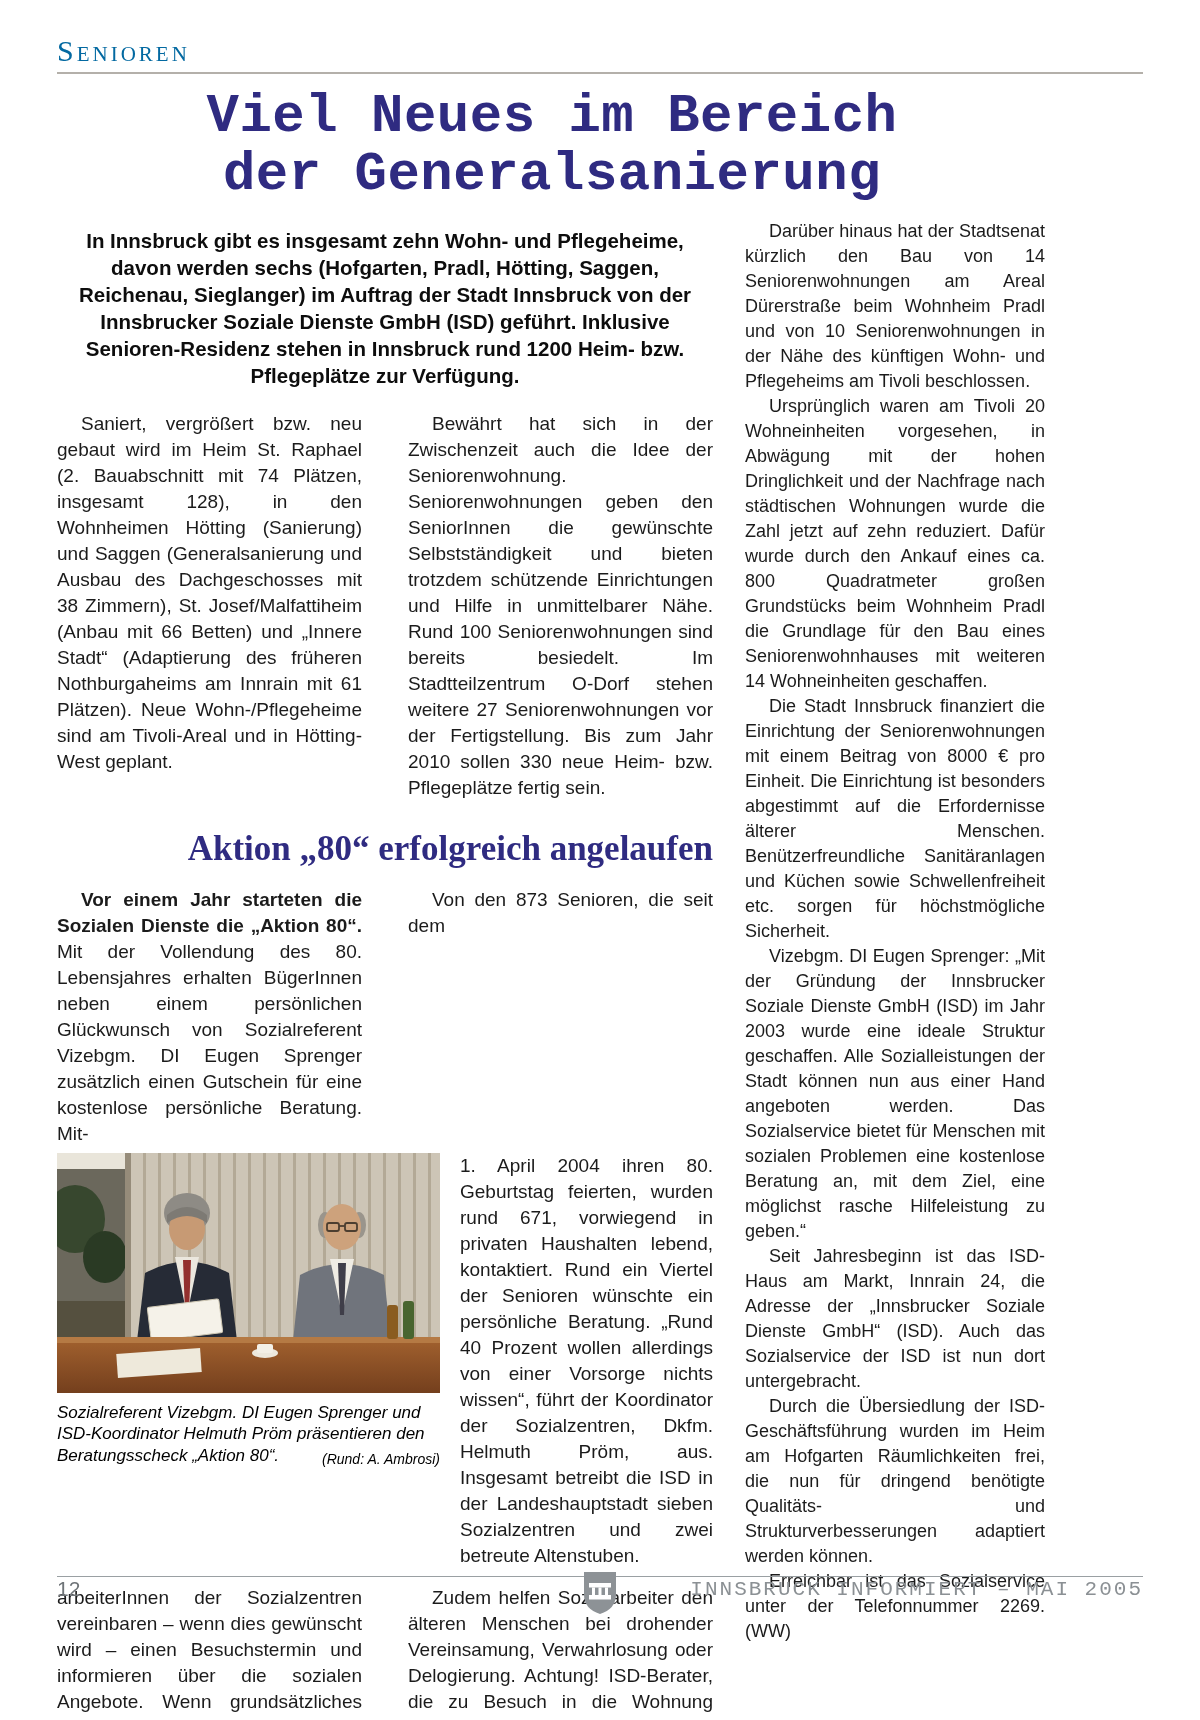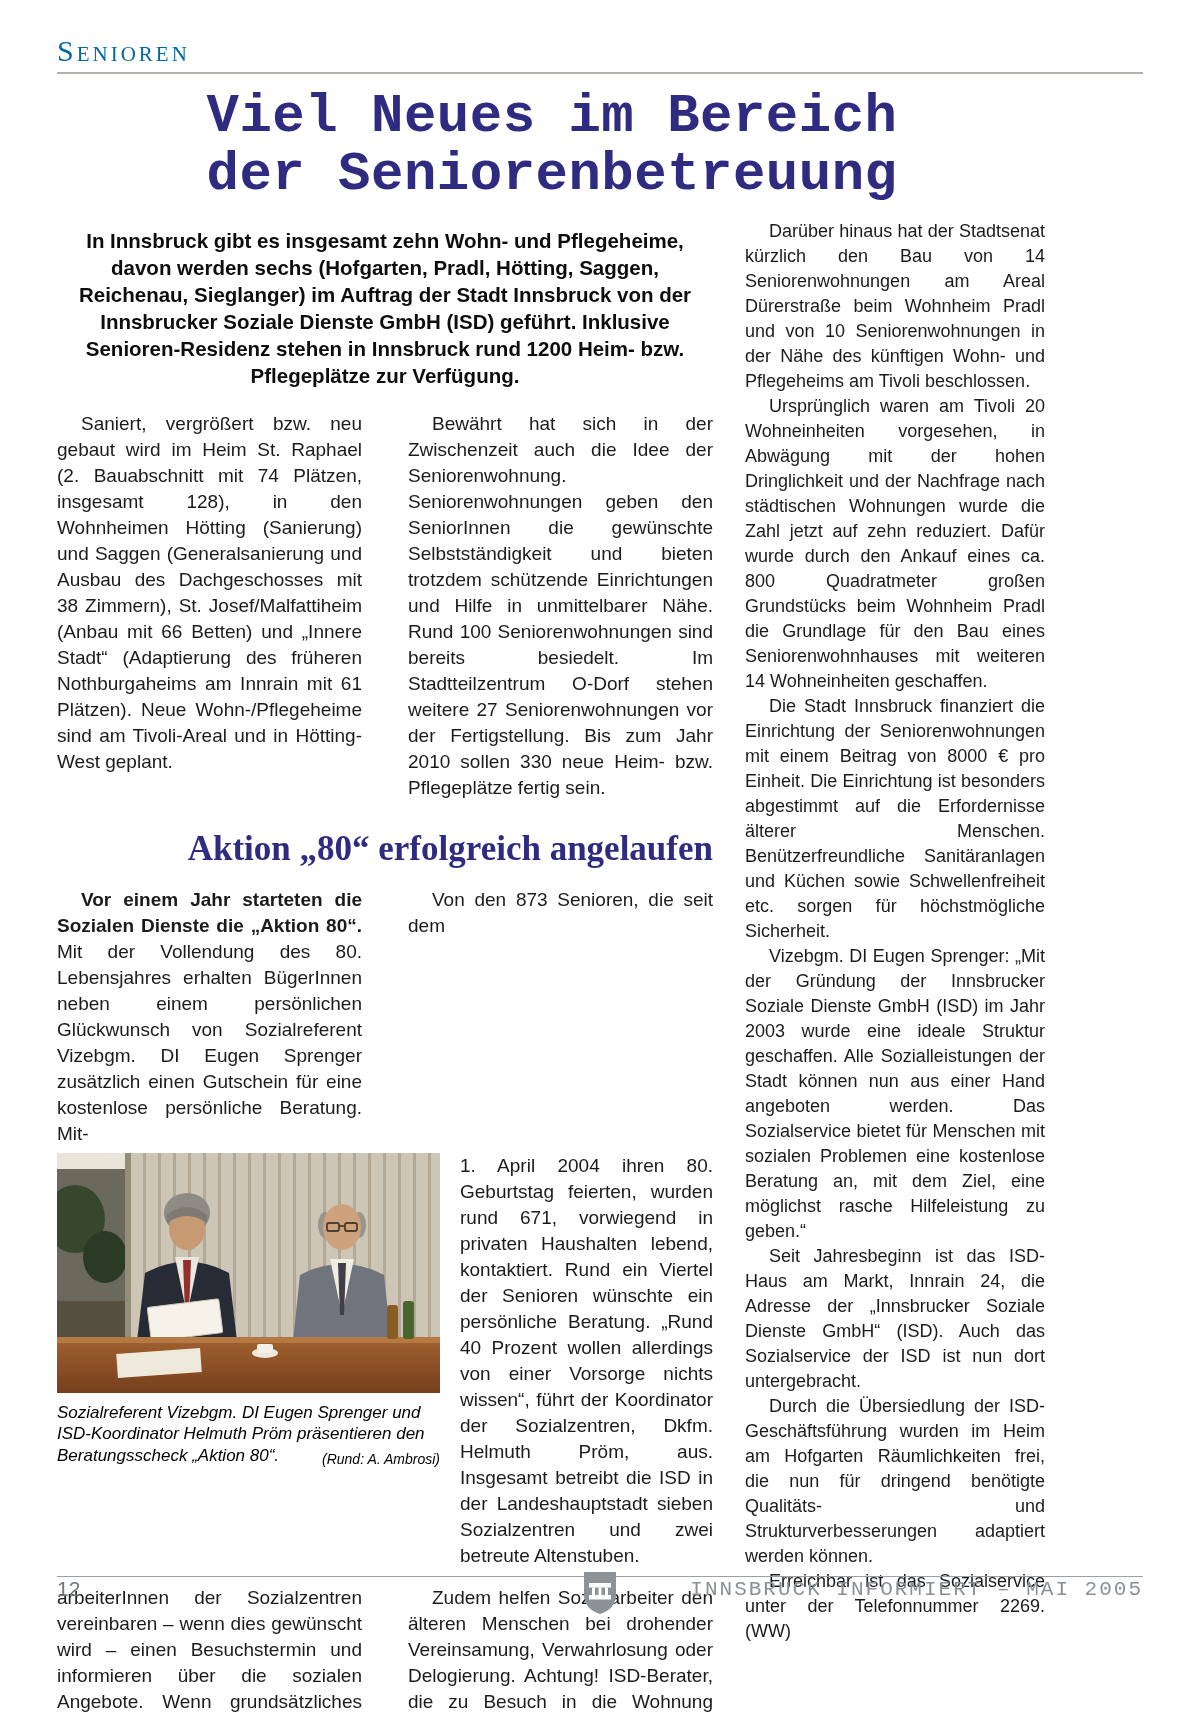--- a/index.html
+++ b/index.html
@@ -108,21 +108,21 @@
 </head>
 <body>
 
 <div class="page">
 
   <div class="kicker">Senioren</div>
   <div class="kicker-rule"></div>
 
   <div class="headline">
     <div>Viel Neues im Bereich</div>
-    <div>der Seniorenbetreuung</div>
+    <div>der Generalsanierung</div>
   </div>
 
   <div class="content-row">
 
     <div class="left-region">
 
       <p class="lead">In Innsbruck gibt es insgesamt zehn Wohn- und Pflegeheime, davon werden sechs (Hofgarten, Pradl, Hötting, Saggen, Reichenau, Sieglanger) im Auftrag der Stadt Innsbruck von der Innsbrucker Soziale Dienste GmbH (ISD) geführt. Inklusive Senioren-Residenz stehen in Innsbruck rund 1200 Heim- bzw. Pflegeplätze zur Verfügung.</p>
 
       <div class="cols">
         <p class="body indent col">Saniert, vergrößert bzw. neu gebaut wird im Heim St. Raphael (2. Bauabschnitt mit 74 Plätzen, insgesamt 128), in den Wohnheimen Hötting (Sanierung) und Saggen (Generalsanierung und Ausbau des Dachgeschosses mit 38 Zimmern), St. Josef/Malfattiheim (Anbau mit 66 Betten) und „Innere Stadt“ (Adaptierung des früheren Nothburgaheims am Innrain mit 61 Plätzen). Neue Wohn-/Pflegeheime sind am Tivoli-Areal und in Hötting-West geplant.</p>

